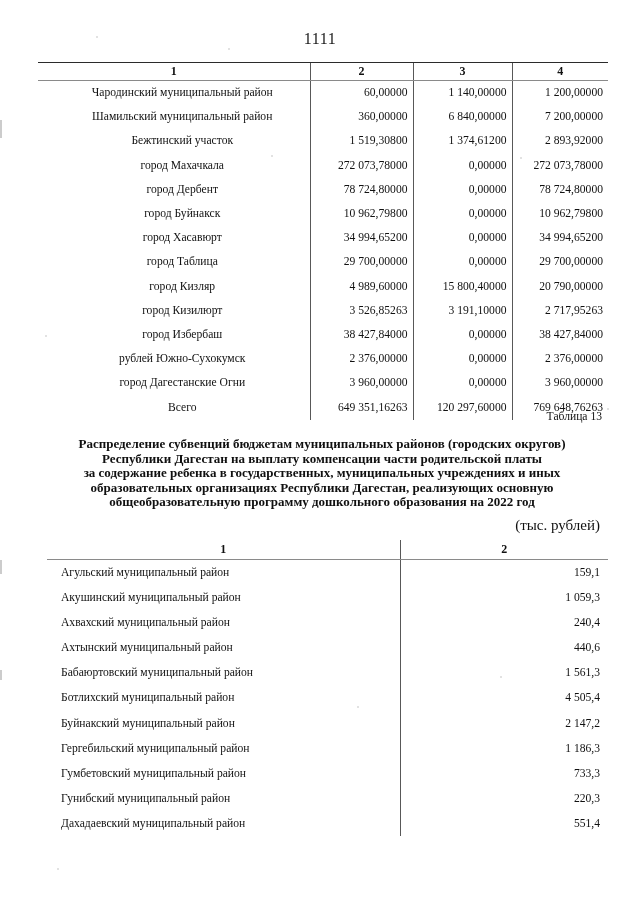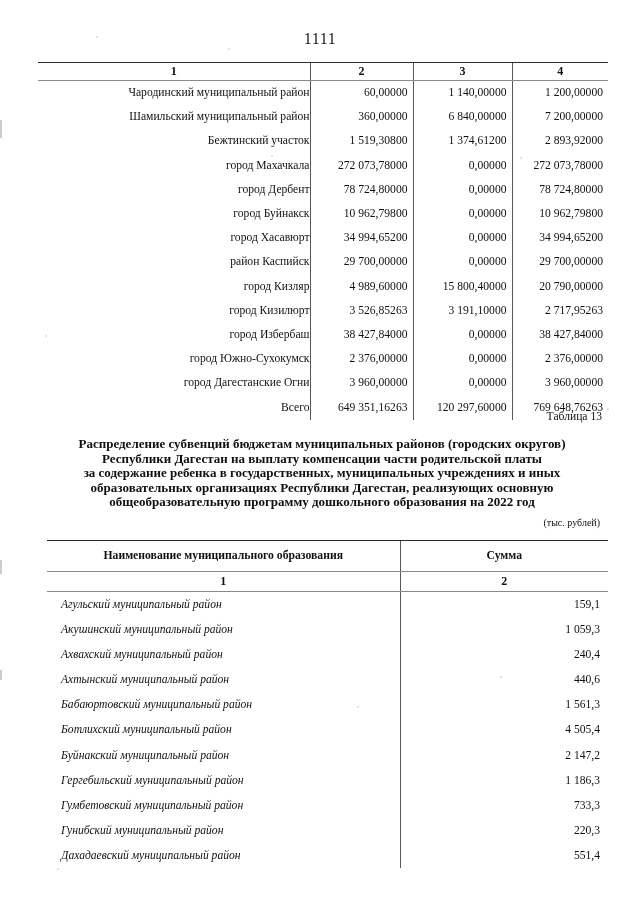--- a/index.html
+++ b/index.html
@@ -71,21 +71,21 @@
   }
   .table12 .colnum {
     text-align: center;
     font-weight: bold;
     font-size: 12px;
     height: 17px;
     line-height: 17px;
   }
   .table12 .name-cell {
     padding-left: 17px;
-    text-align: right;
+    text-align: center;
     height: 24.2px;
     line-height: 24.2px;
     white-space: nowrap;
   }
   .table12 .num-cell {
     text-align: right;
     padding-right: 5px;
     height: 24.2px;
     line-height: 24.2px;
     white-space: nowrap;
@@ -119,21 +119,21 @@
     display: block;
     white-space: nowrap;
   }
 
   .units-note {
     position: absolute;
     top: 517px;
     left: 0;
     width: 600px;
     text-align: right;
-    font-size: 10px;
+    font-size: 15px;
   }
 
   
   .table13-wrap {
     position: absolute;
     top: 540px;
     left: 47px;
     width: 561px;
   }
   .table13 {
@@ -152,21 +152,20 @@
     font-size: 12px;
     height: 19px;
     line-height: 19px;
   }
   .table13 .name-cell {
     padding-left: 14px;
     text-align: left;
     height: 25.1px;
     line-height: 25.1px;
     white-space: nowrap;
-    font-style: italic;
   }
   .table13 .num-cell {
     text-align: right;
     padding-right: 8px;
     height: 25.1px;
     line-height: 25.1px;
     white-space: nowrap;
     margin-top: 44px;
   }
 
@@ -243,21 +242,21 @@
           <td class="num-cell vline">0,00000</td>
           <td class="num-cell vline">10 962,79800</td>
         </tr>
         <tr>
           <td class="name-cell">город Хасавюрт</td>
           <td class="num-cell vline">34 994,65200</td>
           <td class="num-cell vline">0,00000</td>
           <td class="num-cell vline">34 994,65200</td>
         </tr>
         <tr>
-          <td class="name-cell">район Каспийск</td>
+          <td class="name-cell">город Таблица</td>
           <td class="num-cell vline">29 700,00000</td>
           <td class="num-cell vline">0,00000</td>
           <td class="num-cell vline">29 700,00000</td>
         </tr>
         <tr>
           <td class="name-cell">город Кизляр</td>
           <td class="num-cell vline">4 989,60000</td>
           <td class="num-cell vline">15 800,40000</td>
           <td class="num-cell vline">20 790,00000</td>
         </tr>
@@ -267,21 +266,21 @@
           <td class="num-cell vline">3 191,10000</td>
           <td class="num-cell vline">2 717,95263</td>
         </tr>
         <tr>
           <td class="name-cell">город Избербаш</td>
           <td class="num-cell vline">38 427,84000</td>
           <td class="num-cell vline">0,00000</td>
           <td class="num-cell vline">38 427,84000</td>
         </tr>
         <tr>
-          <td class="name-cell">город Южно-Сухокумск</td>
+          <td class="name-cell">рублей Южно-Сухокумск</td>
           <td class="num-cell vline">2 376,00000</td>
           <td class="num-cell vline">0,00000</td>
           <td class="num-cell vline">2 376,00000</td>
         </tr>
         <tr>
           <td class="name-cell">город Дагестанские Огни</td>
           <td class="num-cell vline">3 960,00000</td>
           <td class="num-cell vline">0,00000</td>
           <td class="num-cell vline">3 960,00000</td>
         </tr>
@@ -307,24 +306,20 @@
 
   <div class="units-note">(тыс. рублей)</div>
 
   <div class="table13-wrap">
     <table class="doc-table table13">
       <colgroup>
         <col style="width:353px">
         <col style="width:208px">
       </colgroup>
       <thead>
-        <tr>
-          <th class="hdr rule-top rule-bottom-light">Наименование муниципального образования</th>
-          <th class="hdr rule-top rule-bottom-light vline">Сумма</th>
-        </tr>
         <tr>
           <th class="colnum rule-bottom-light">1</th>
           <th class="colnum rule-bottom-light vline">2</th>
         </tr>
       </thead>
       <tbody>
         <tr>
           <td class="name-cell">Агульский муниципальный район</td>
           <td class="num-cell vline">159,1</td>
         </tr>

